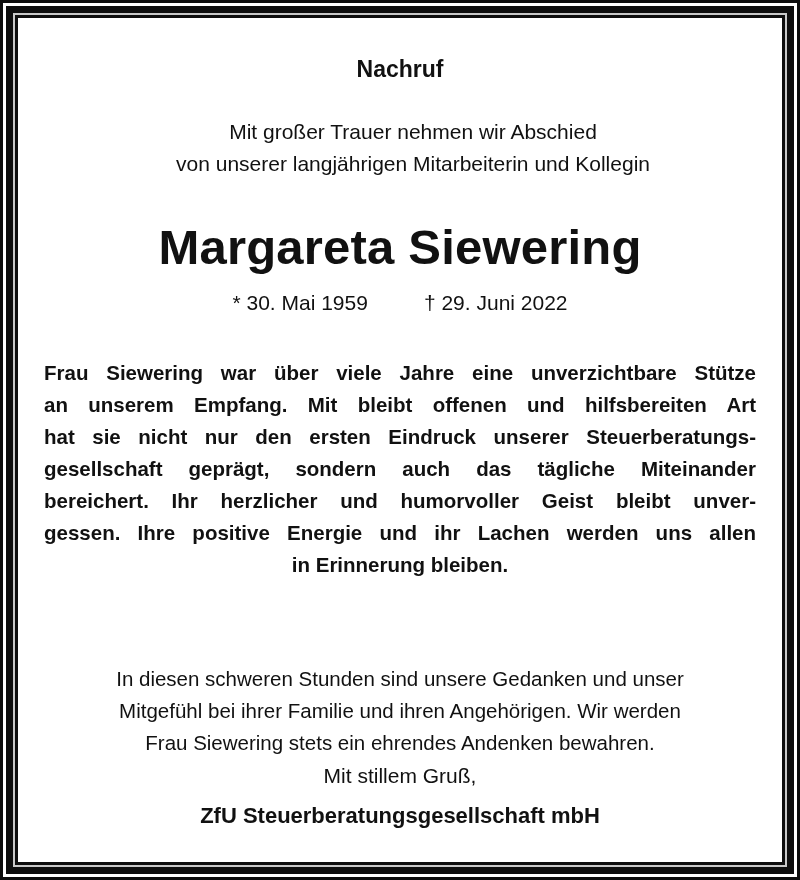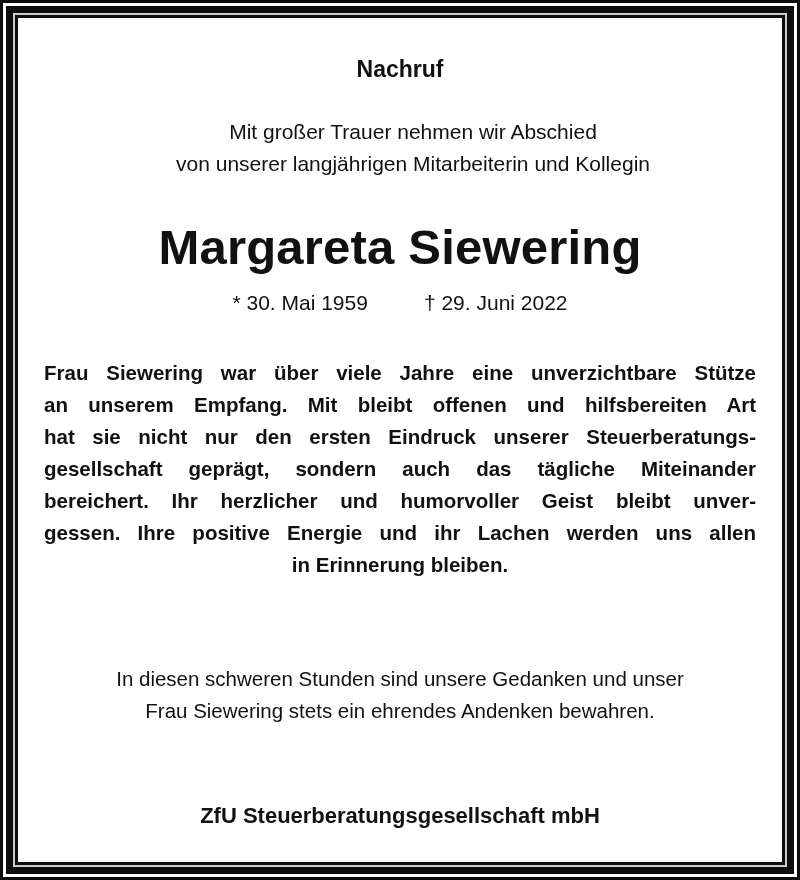--- a/index.html
+++ b/index.html
@@ -143,19 +143,21 @@
     <span class="line">an unserem Empfang. Mit bleibt offenen und hilfsbereiten Art</span>
     <span class="line">hat sie nicht nur den ersten Eindruck unserer Steuerberatungs-</span>
     <span class="line">gesellschaft geprägt, sondern auch das tägliche Miteinander</span>
     <span class="line">bereichert. Ihr herzlicher und humorvoller Geist bleibt unver-</span>
     <span class="line">gessen. Ihre positive Energie und ihr Lachen werden uns allen</span>
     <span class="line center">in Erinnerung bleiben.</span>
   </div>
 
   <div class="para para2">
     <span class="line center">In diesen schweren Stunden sind unsere Gedanken und unser</span>
+    <span class="line center">Mitgefühl bei ihrer Familie und ihren Angehörigen. Wir werden</span>
     <span class="line center">Frau Siewering stets ein ehrendes Andenken bewahren.</span>
   </div>
 
+  <div class="greeting">Mit stillem Gruß,</div>
 
   <div class="signature">ZfU Steuerberatungsgesellschaft mbH</div>
 
 </div>
 
 </body></html>

